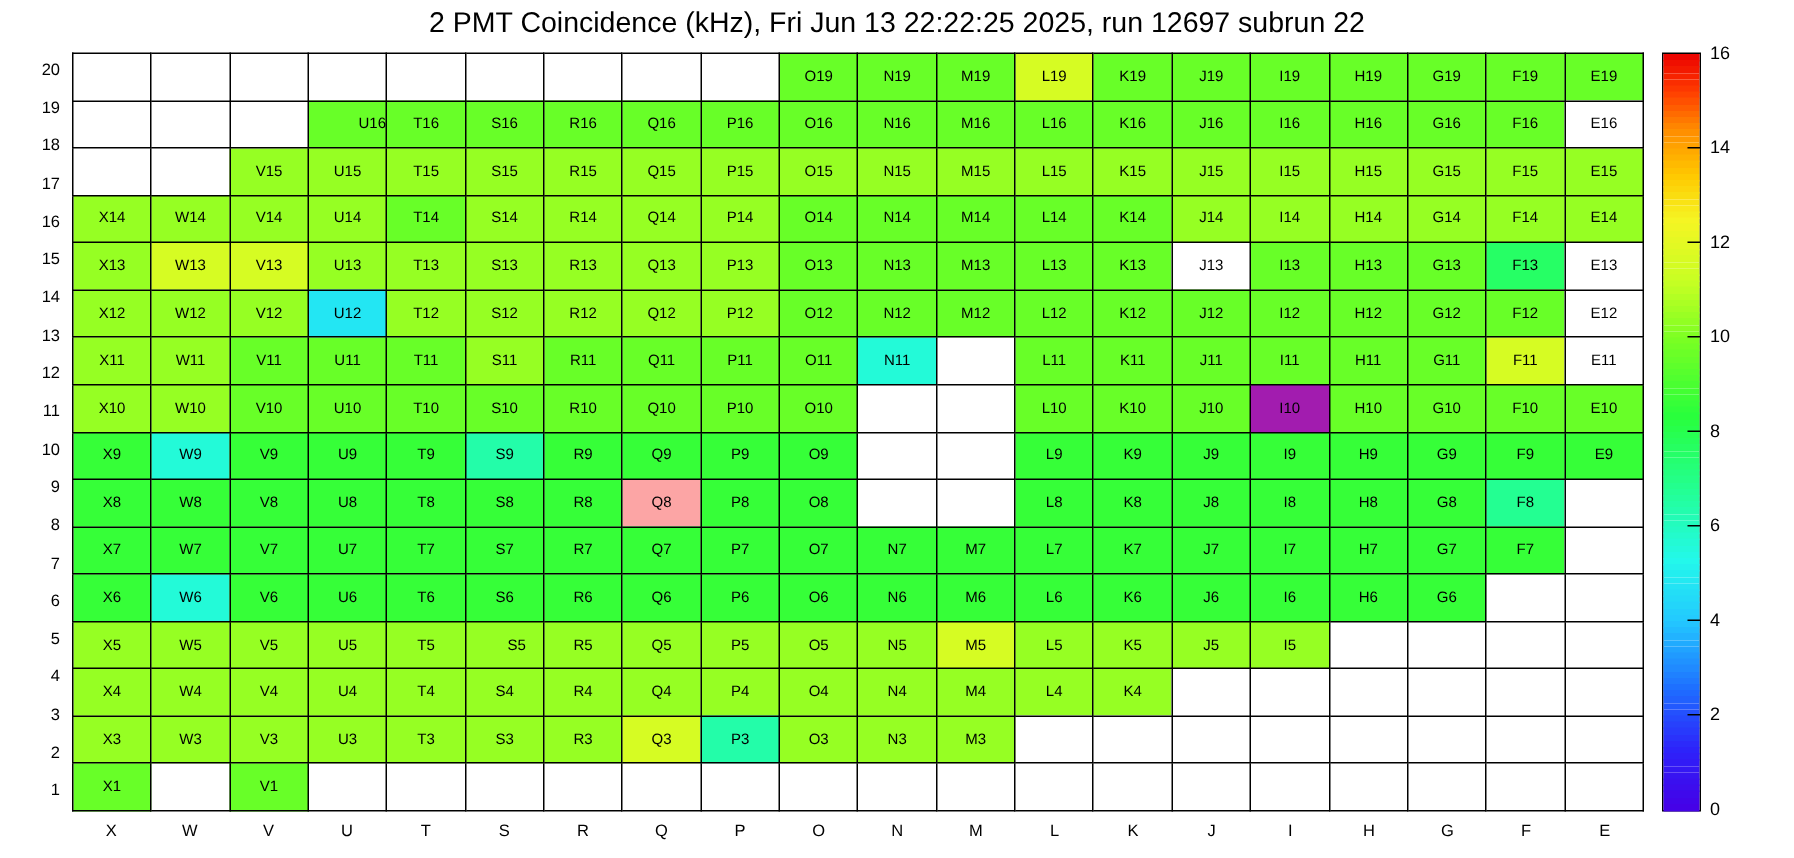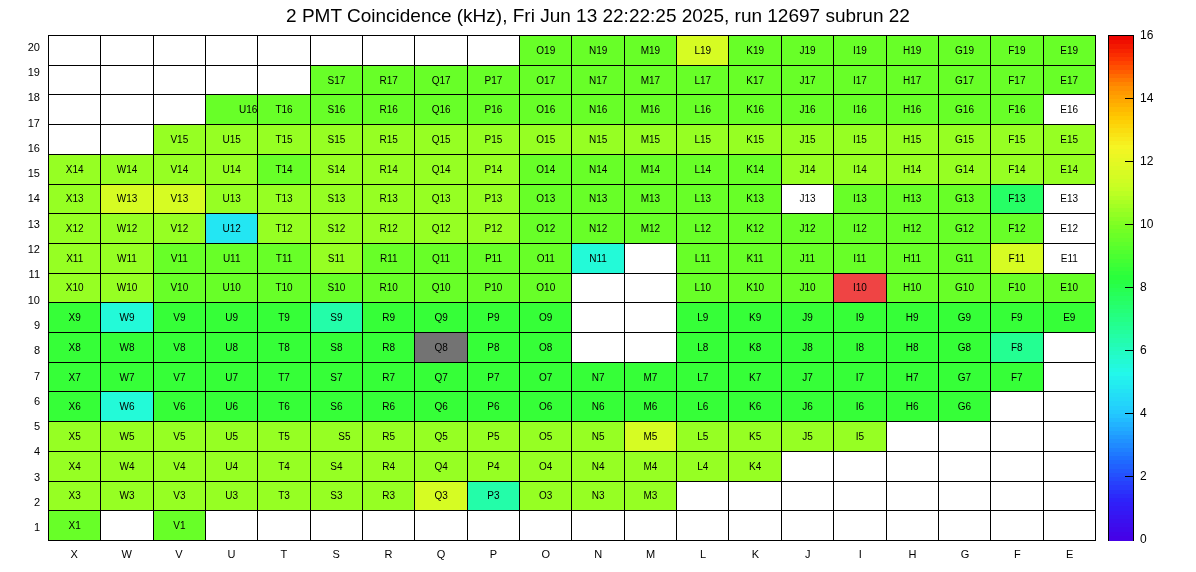--- a/index.html
+++ b/index.html
@@ -179,42 +179,20 @@
             <td style="background: rgb(104, 255, 40);">I19</td>
             <td style="background: rgb(104, 255, 40);">H19</td>
             <td style="background: rgb(104, 255, 40);">G19</td>
             <td style="background: rgb(104, 255, 40);">F19</td>
             <td style="background: rgb(104, 255, 40);">E19</td>
           </tr>
           <tr>
             <td style="background: rgb(255, 255, 255);"></td>
             <td style="background: rgb(255, 255, 255);"></td>
             <td style="background: rgb(255, 255, 255);"></td>
-            <td style="background: rgb(255, 255, 255);"></td>
-            <td style="background: rgb(255, 255, 255);"></td>
-            <td style="background: rgb(104, 255, 40);">S17</td>
-            <td style="background: rgb(104, 255, 40);">R17</td>
-            <td style="background: rgb(104, 255, 40);">Q17</td>
-            <td style="background: rgb(104, 255, 40);">P17</td>
-            <td style="background: rgb(104, 255, 40);">O17</td>
-            <td style="background: rgb(104, 255, 40);">N17</td>
-            <td style="background: rgb(104, 255, 40);">M17</td>
-            <td style="background: rgb(104, 255, 40);">L17</td>
-            <td style="background: rgb(104, 255, 40);">K17</td>
-            <td style="background: rgb(104, 255, 40);">J17</td>
-            <td style="background: rgb(104, 255, 40);">I17</td>
-            <td style="background: rgb(104, 255, 40);">H17</td>
-            <td style="background: rgb(104, 255, 40);">G17</td>
-            <td style="background: rgb(104, 255, 40);">F17</td>
-            <td style="background: rgb(104, 255, 40);">E17</td>
-          </tr>
-          <tr>
-            <td style="background: rgb(255, 255, 255);"></td>
-            <td style="background: rgb(255, 255, 255);"></td>
-            <td style="background: rgb(255, 255, 255);"></td>
             <td style="background: rgb(104, 255, 40); text-align: right;">U16</td>
             <td style="background: rgb(104, 255, 40);">T16</td>
             <td style="background: rgb(104, 255, 40);">S16</td>
             <td style="background: rgb(104, 255, 40);">R16</td>
             <td style="background: rgb(104, 255, 40);">Q16</td>
             <td style="background: rgb(104, 255, 40);">P16</td>
             <td style="background: rgb(104, 255, 40);">O16</td>
             <td style="background: rgb(104, 255, 40);">N16</td>
             <td style="background: rgb(104, 255, 40);">M16</td>
             <td style="background: rgb(104, 255, 40);">L16</td>
@@ -345,21 +323,21 @@
             <td style="background: rgb(104, 255, 40);">S10</td>
             <td style="background: rgb(104, 255, 40);">R10</td>
             <td style="background: rgb(104, 255, 40);">Q10</td>
             <td style="background: rgb(104, 255, 40);">P10</td>
             <td style="background: rgb(104, 255, 40);">O10</td>
             <td style="background: rgb(255, 255, 255);"></td>
             <td style="background: rgb(255, 255, 255);"></td>
             <td style="background: rgb(104, 255, 40);">L10</td>
             <td style="background: rgb(104, 255, 40);">K10</td>
             <td style="background: rgb(104, 255, 40);">J10</td>
-            <td style="background: #ef4444; margin-top: 43px;">I10</td>
+            <td style="background: #a21caf; margin-top: 43px;">I10</td>
             <td style="background: rgb(104, 255, 40);">H10</td>
             <td style="background: rgb(104, 255, 40);">G10</td>
             <td style="background: rgb(104, 255, 40);">F10</td>
             <td style="background: rgb(104, 255, 40);">E10</td>
           </tr>
           <tr>
             <td style="background: rgb(54, 255, 56);">X9</td>
             <td style="background: rgb(35, 250, 216);">W9</td>
             <td style="background: rgb(54, 255, 56);">V9</td>
             <td style="background: rgb(54, 255, 56);">U9</td>
@@ -381,21 +359,21 @@
             <td style="background: rgb(54, 255, 56);">E9</td>
           </tr>
           <tr>
             <td style="background: rgb(54, 255, 56);">X8</td>
             <td style="background: rgb(54, 255, 56);">W8</td>
             <td style="background: rgb(54, 255, 56);">V8</td>
             <td style="background: rgb(54, 255, 56);">U8</td>
             <td style="background: rgb(54, 255, 56);">T8</td>
             <td style="background: rgb(54, 255, 56);">S8</td>
             <td style="background: rgb(54, 255, 56);">R8</td>
-            <td style="background: #737373; margin-top: 40px;">Q8</td>
+            <td style="background: #fca5a5; margin-top: 40px;">Q8</td>
             <td style="background: rgb(54, 255, 56); text-align: center;">P8</td>
             <td style="background: rgb(54, 255, 56);">O8</td>
             <td style="background: rgb(255, 255, 255);"></td>
             <td style="background: rgb(255, 255, 255);"></td>
             <td style="background: rgb(54, 255, 56);">L8</td>
             <td style="background: rgb(54, 255, 56);">K8</td>
             <td style="background: rgb(54, 255, 56);">J8</td>
             <td style="background: rgb(54, 255, 56);">I8</td>
             <td style="background: rgb(54, 255, 56);">H8</td>
             <td style="background: rgb(54, 255, 56);">G8</td>

